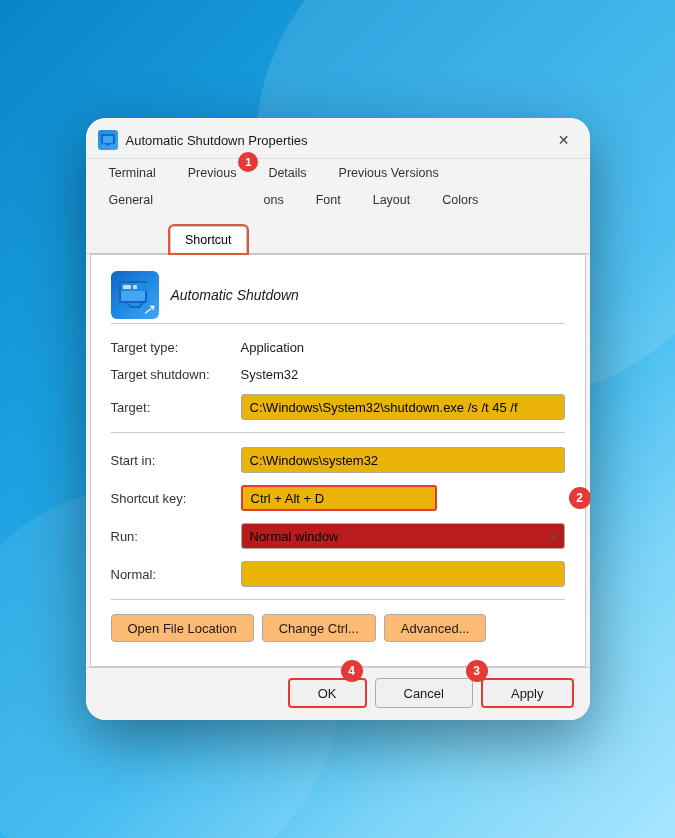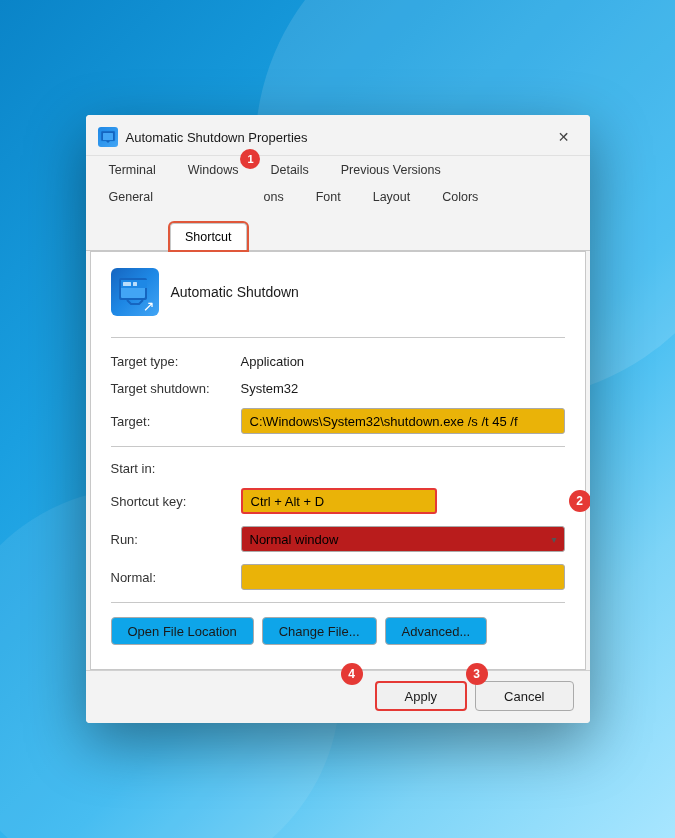--- a/index.html
+++ b/index.html
@@ -35,21 +35,21 @@
       height: 400px;
       border-radius: 50%;
       background: rgba(255,255,255,0.08);
       bottom: -50px;
       left: -60px;
     }
 
     .dialog {
       width: 504px;
       background: #f3f3f3;
-      border-radius: 4px;
+      border-radius: 20px;
       box-shadow: 0 20px 60px rgba(0,0,0,0.4);
       overflow: hidden;
       position: relative;
       z-index: 10;
     }
 
     
     .titlebar {
       background: #f3f3f3;
       display: flex;
@@ -162,23 +162,24 @@
       padding: 16px 20px 12px 20px;
       border: 1px solid #c8c8c8;
       margin: 0 4px;
     }
 
     
     .app-header {
       display: flex;
       align-items: center;
       gap: 12px;
-      padding-bottom: 21px;
+      padding-bottom: 4px;
       border-bottom: 1px solid #c8c8c8;
       margin-bottom: 16px;
+      font-style: italic;
     }
 
     .app-icon {
       width: 48px;
       height: 48px;
       position: relative;
       flex-shrink: 0;
     }
 
     .app-icon-img {
@@ -282,21 +283,21 @@
       display: flex;
       gap: 8px;
       margin: 8px 0 12px 0;
     }
 
     .btn {
       height: 28px;
       padding: 0 16px;
       border: 1px solid #aaa;
       border-radius: 4px;
-      background: #0ea5e9;
+      background: #fdba74;
       font-size: 13px;
       font-family: inherit;
       cursor: pointer;
       color: #1a1a1a;
     }
 
     
     .bottom-area {
       background: #f3f3f3;
       padding: 10px 16px 12px 16px;
@@ -386,21 +387,21 @@
       </div>
       <span class="titlebar-title">Automatic Shutdown Properties</span>
     </div>
     <button class="titlebar-close">✕</button>
   </div>
 
   <div class="tabs-container">
     <div class="tabs-row">
       <div class="tab">Terminal</div>
       <div class="tab" style="position:relative;">
-        <span>Windows</span>
+        <span>Previous</span>
         <span class="tab-badge">1</span>
       </div>
       <div class="tab">Details</div>
       <div class="tab">Previous Versions</div>
     </div>
 
     <div class="tabs-row">
       <div class="tab">General</div>
       <div class="tab active" style="position:relative;">
         <span>Shortcut</span>
@@ -442,20 +443,21 @@
 
     <div class="form-row">
       <span class="form-label">Target:</span>
       <input class="form-input" type="text" value="C:\Windows\System32\shutdown.exe /s /t 45 /f" style="">
     </div>
 
     <hr class="divider">
 
     <div class="form-row">
       <span class="form-label">Start in:</span>
+      <input class="form-input" type="text" value="C:\Windows\system32" style="">
     </div>
 
     <div class="form-row">
       <span class="form-label">Shortcut key:</span>
       <div class="shortcut-wrapper">
         <input class="form-input highlighted" type="text" value="Ctrl + Alt + D" style="">
         <span class="shortcut-badge">2</span>
       </div>
     </div>
 
@@ -473,26 +475,27 @@
 
     <div class="form-row">
       <span class="form-label">Normal:</span>
       <input class="form-input" type="text" style="">
     </div>
 
     <hr class="divider">
 
     <div class="buttons-row">
       <button class="btn">Open File Location</button>
-      <button class="btn">Change File...</button>
+      <button class="btn">Change Ctrl...</button>
       <button class="btn">Advanced...</button>
     </div>
 
   </div>
 
   <div class="bottom-area">
     <span class="badge badge-ok">4</span>
     <span class="badge badge-apply" style="right: 102px; top: -8px;">3</span>
+    <button class="bottom-btn highlighted">OK</button>
+    <button class="bottom-btn">Cancel</button>
     <button class="bottom-btn highlighted">Apply</button>
-    <button class="bottom-btn">Cancel</button>
   </div>
 
 </div>
 
 </body></html>

